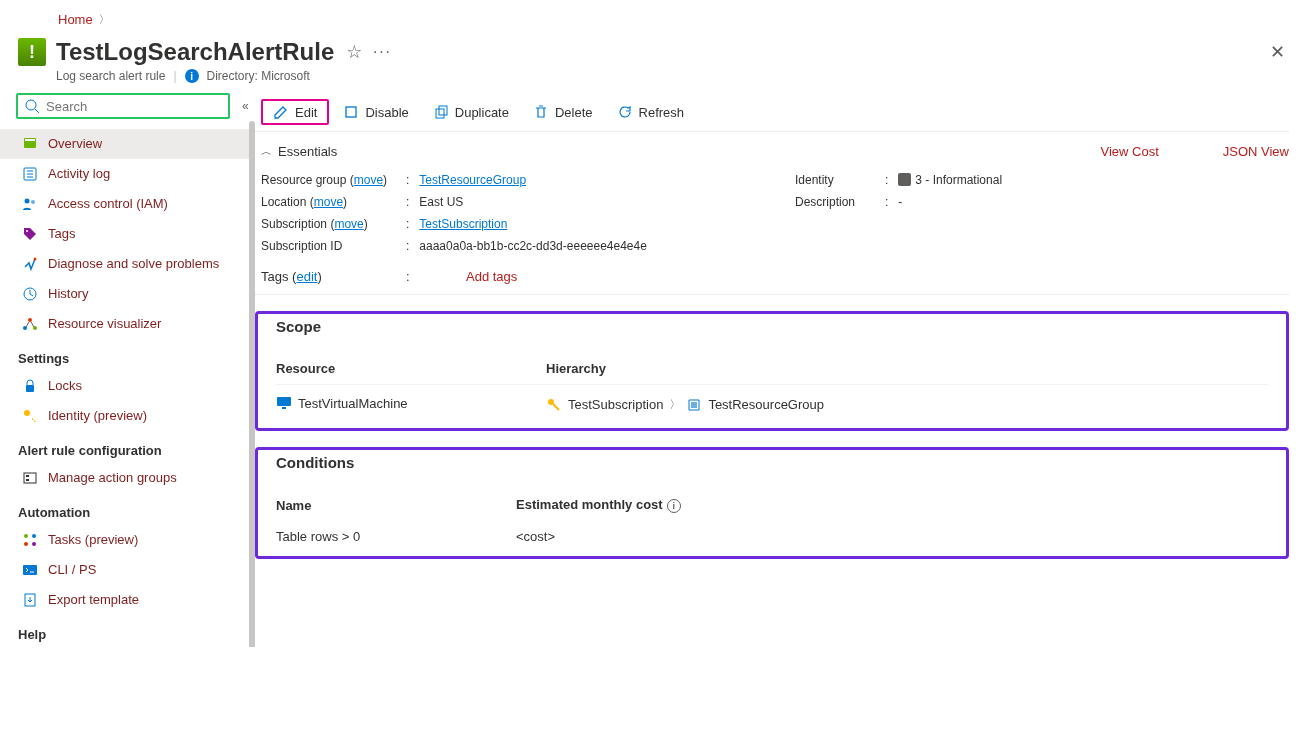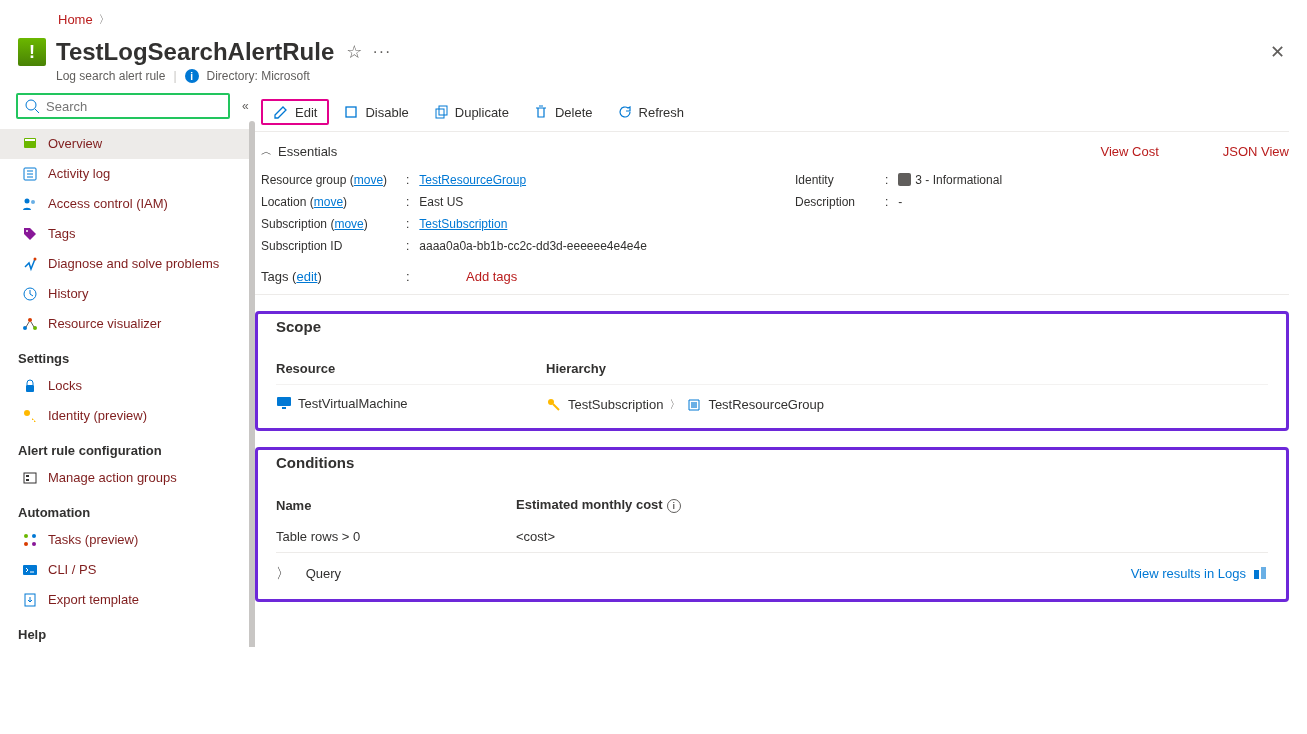--- a/index.html
+++ b/index.html
@@ -371,33 +371,18 @@
       <table class="tbl cond-tbl">
         <tbody>
             <tr>
           <th style="width:240px">Name</th>
           <th><span>Estimated monthly cost</span><span class="info-circ">i</span></th>
         </tr>
         <tr>
           <td>Table rows &gt; 0</td>
           <td>&lt;cost&gt;</td>
         </tr>
-        <tr class="query-row">
-          <td colspan="2">
-            <span style="cursor:pointer;">
-              <span class="chev-r">〉</span>
-              <span>Query</span>
-            </span>
-            <span class="view-logs">
-              <span>View results in Logs</span>
-              <svg class="ico" viewBox="0 0 16 16">
-                    <rect x="2" y="5" width="5" height="9" fill="#0078d4"></rect>
-                    <rect x="9" y="2" width="5" height="12" fill="#69afe5"></rect>
-                  </svg>
-            </span>
-          </td>
-        </tr>
       </tbody>
         </table>
     </div>
 
   </div>
 </div>
 
 </body></html>

